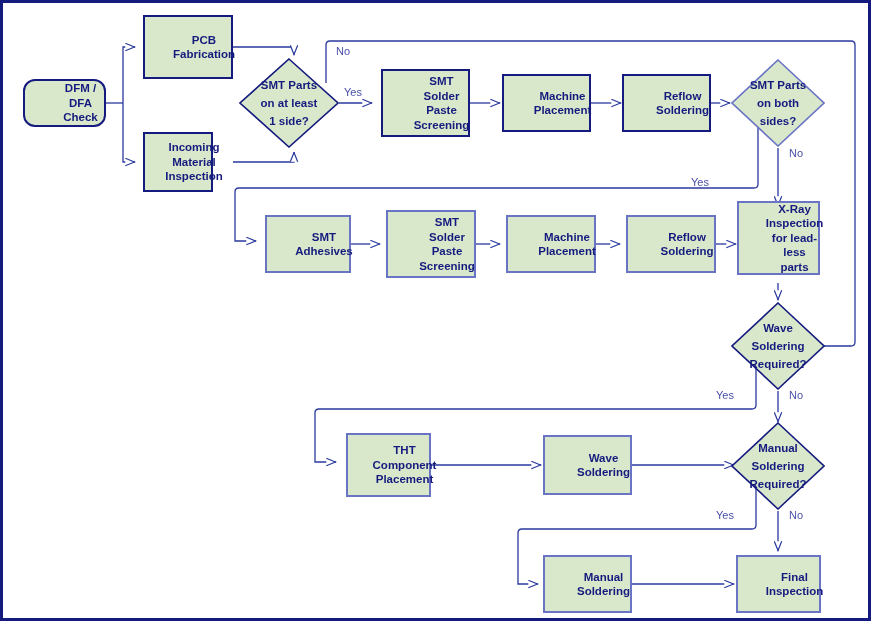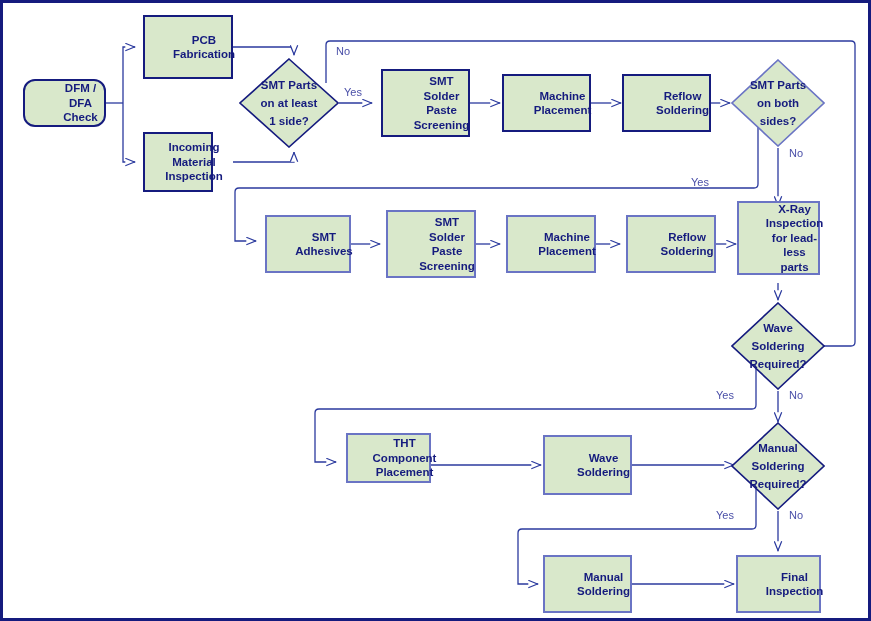--- a/index.html
+++ b/index.html
@@ -215,21 +215,21 @@
 
   <div class="decision" style="left:728px; top:299px; width:94px; height:88px;">
     <svg class="dia-bg" viewBox="0 0 94 88" preserveAspectRatio="none">
       <polygon points="47,1 93,44 47,87 1,44" fill="#d9e8cb" stroke="#151b7e" stroke-width="1.6"></polygon>
     </svg>
     <span class="node-label">Wave
 Soldering
 Required?</span>
   </div>
 
-  <div class="node process light" style="left:343px; top:430px; width:85px; height:50px;">
+  <div class="node process light" style="left:343px; top:430px; width:85px; height:64px;">
     <span class="node-label">THT
 Component
 Placement</span>
   </div>
 
   <div class="node process light" style="left:540px; top:432px; width:89px; height:60px;">
     <span class="node-label">Wave
 Soldering</span>
   </div>
 

